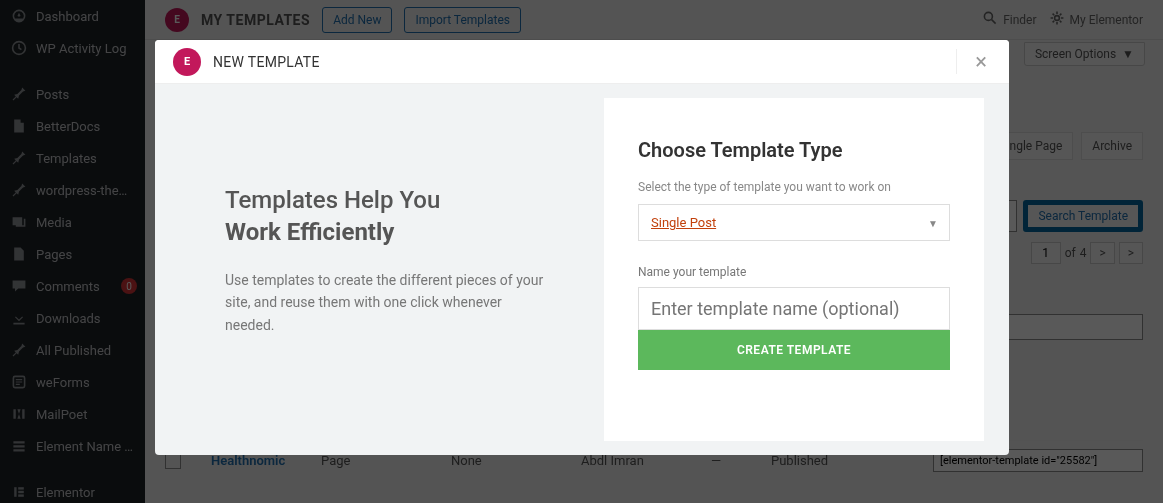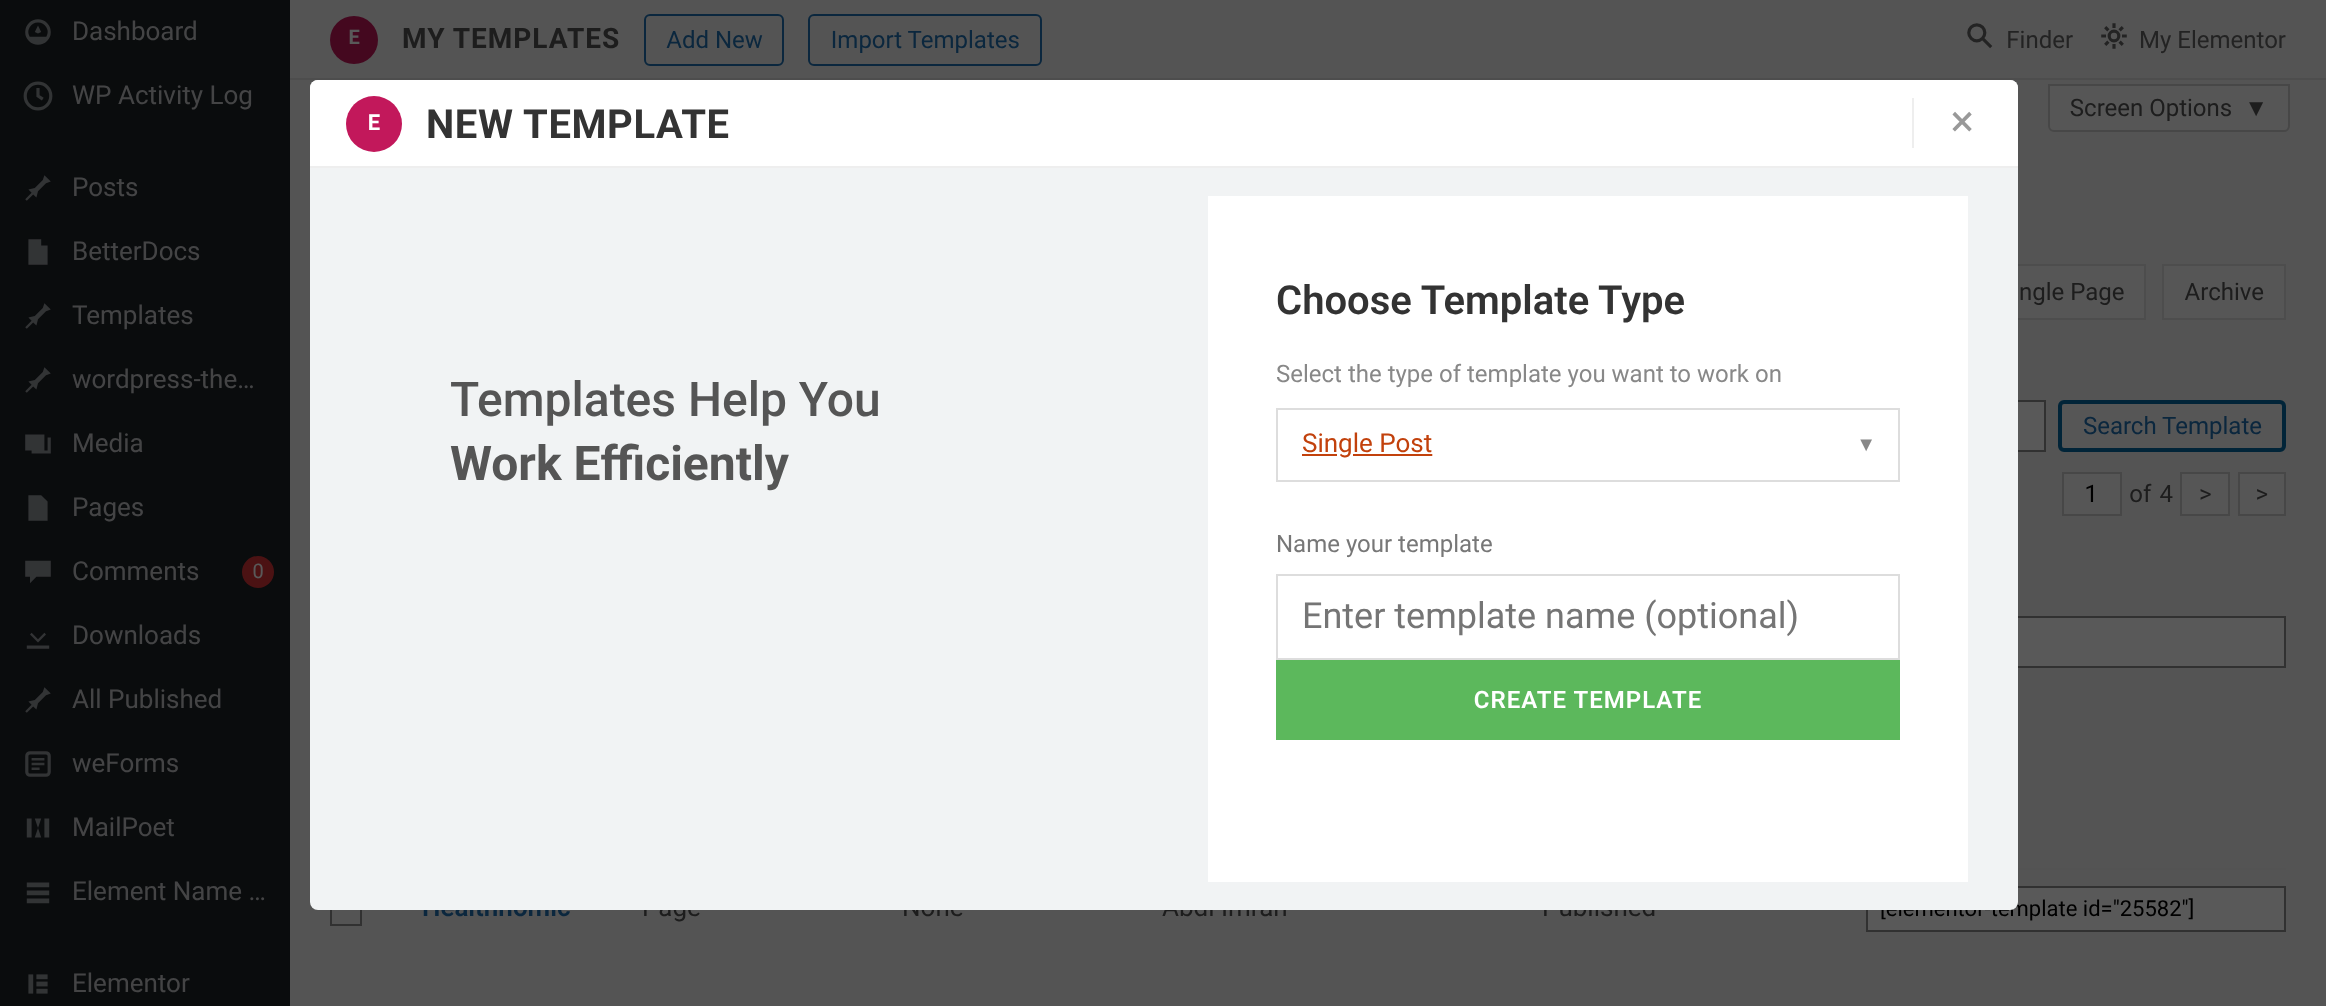--- a/index.html
+++ b/index.html
@@ -23,42 +23,42 @@
     .topbar .right-link { color: #666; font-size: 12px; display: inline-flex; align-items: center; gap: 5px; cursor: pointer; }
 
     .main-content { padding: 12px 20px; }
     .screen-options { position: absolute; right: 18px; top: 42px; border: 1px solid #ccc; background: #f6f6f6; padding: 4px 10px; font-size: 12px; color: #555; border-radius: 0 0 3px 3px; cursor: pointer; display: flex; align-items: center; gap: 6px; }
 
     .filter-tabs { margin-top: 80px; display: flex; gap: 8px; justify-content: flex-end; }
     .filter-tabs .tab { background: #f6f6f6; border: 1px solid #ddd; padding: 6px 10px; font-size: 12px; color: #555; }
 
     .search-row { margin-top: 40px; display: flex; justify-content: flex-end; gap: 6px; }
     .search-row input { border: 1px solid #8c8c8c; padding: 4px 8px; font-size: 12px; width: 120px; }
-    .search-row button { border: 2px solid #0369a1; color: #2271b1; background: #f6f6f6; padding: 4px 10px; font-size: 12px; border-radius: 3px; cursor: pointer; }
+    .search-row button { border: 5px solid #0369a1; color: #2271b1; background: #f6f6f6; padding: 4px 10px; font-size: 12px; border-radius: 3px; cursor: pointer; }
 
     .pagination { margin-top: 10px; display: flex; justify-content: flex-end; gap: 4px; align-items: center; font-size: 12px; color: #555; }
     .pagination .pg-btn, .pagination .pg-input { border: 1px solid #ccc; background: #f6f6f6; padding: 3px 8px; font-size: 12px; }
     .pagination .pg-input { width: 30px; text-align: center; }
 
     .shortcode-box { margin-top: 50px; display: flex; justify-content: flex-end; }
     .shortcode-box input { border: 1px solid #8c8c8c; padding: 5px 8px; font-size: 12px; width: 210px; }
 
     .table-row { margin-top: 100px; display: flex; align-items: center; gap: 30px; font-size: 13px; color: #555; padding: 8px 0; border-top: 1px solid #eee; }
     .table-row .chk { width: 16px; height: 16px; border: 1px solid #8c8c8c; }
     .table-row .title-col { color: #2271b1; font-weight: 600; width: 80px; }
     .table-row .col { width: 100px; }
     .table-row .dash { width: 30px; }
     .table-row .sc-input { border: 1px solid #8c8c8c; padding: 4px 6px; font-size: 11px; width: 210px; }
 
     
     .overlay { position: absolute; inset: 0; background: rgba(0,0,0,0.65); z-index: 100; }
     .modal { position: absolute; left: 155px; top: 40px; width: 854px; height: 415px; background: #f1f3f4; border-radius: 4px; overflow: hidden; display: flex; flex-direction: column; }
     .modal-header { height: 44px; background: #fff; display: flex; align-items: center; padding: 0 18px; border-bottom: 1px solid #eee; gap: 12px; }
     .modal-header .e-logo { width: 28px; height: 28px; border-radius: 50%; background: #c2185b; color: #fff; display: inline-flex; align-items: center; justify-content: center; font-size: 11px; font-weight: bold; }
-    .modal-header .mtitle { font-size: 20px; font-weight: 700; color: #333; letter-spacing: 0.3px; }
+    .modal-header .mtitle { font-size: 14px; font-weight: 400; color: #333; letter-spacing: 0.3px; }
     .modal-header .spacer { flex: 1; }
     .modal-header .close { color: #999; font-size: 22px; cursor: pointer; padding: 0 4px; background: none; border: none; border-left: 1px solid #eee; padding-left: 18px; }
 
     .modal-body { flex: 1; display: flex; }
     .modal-left { flex: 1; padding: 100px 60px 0 70px; }
     .modal-left h2 { font-size: 24px; font-weight: 500; color: #555; line-height: 1.35; }
     .modal-left h2 .bold-line { font-weight: 700; }
     .modal-left p { margin-top: 20px; font-size: 14px; color: #777; line-height: 1.6; }
 
     .modal-right { width: 380px; background: #fff; margin: 14px 25px 14px 0; padding: 40px 34px 30px; display: flex; flex-direction: column; }
@@ -280,20 +280,21 @@
       <button class="close">
         <span>×</span>
       </button>
     </div>
     <div class="modal-body">
       <div class="modal-left">
         <h2>
           <span>Templates Help You</span><br>
           <span class="bold-line">Work Efficiently</span>
         </h2>
+        <p>Use templates to create the different pieces of your site, and reuse them with one click whenever needed.</p>
       </div>
       <div class="modal-right">
         <h3>Choose Template Type</h3>
         <div class="sub">Select the type of template you want to work on</div>
         <div class="select-wrap">
           <select>
             <option>Single Post</option>
           </select>
           <span class="sel-arrow">▼</span>
         </div>

